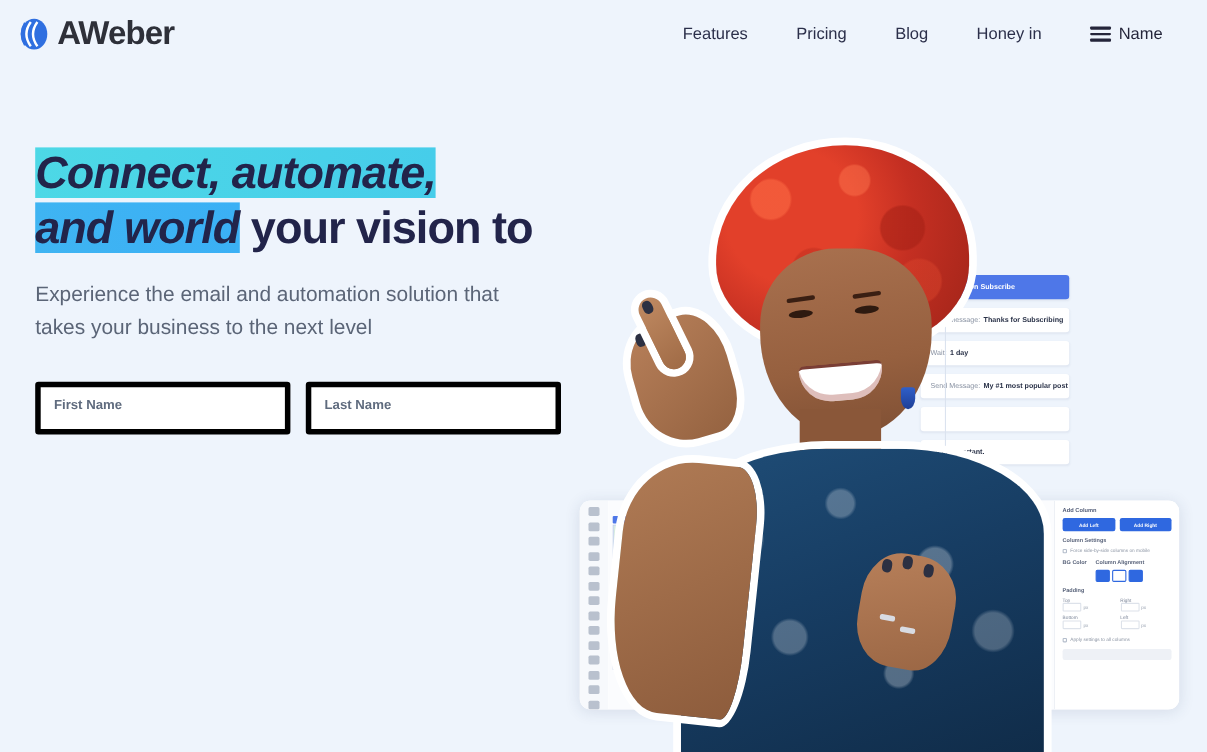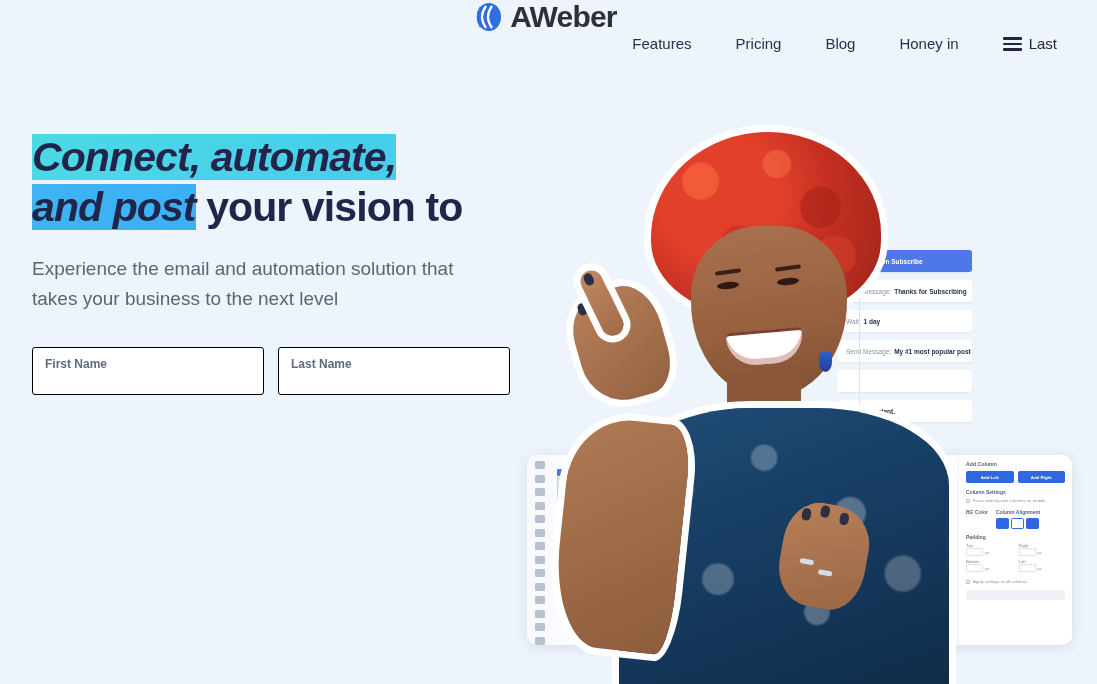--- a/index.html
+++ b/index.html
@@ -7,21 +7,21 @@
     width: 1097px; height: 684px;
     overflow: hidden;
     background: #eef4fc;
     font-family: "Liberation Sans", sans-serif;
   }
   .page { position: relative; width: 1097px; height: 684px; background: #eef4fc; overflow: hidden; }
 
   
   .header {
     position: absolute; top: 0; left: 0; width: 1075px; height: 62px;
-    display: flex; align-items: center; z-index: 40; flex-direction: column;
+    display: flex; align-items: center; z-index: 40;
   }
   .logo { display: flex; align-items: center; margin-left: 16px; }
   .logo-mark { width: 34px; height: 34px; position: relative; margin-right: 2px; }
   .logo-text {
     font-size: 30px; font-weight: bold; color: #2e3039; letter-spacing: -0.8px;
   }
   .nav { margin-left: auto; display: flex; align-items: center; }
   .nav-link {
     font-size: 15px; color: #2b2f4a; text-decoration: none;
     padding: 0 22px; white-space: nowrap; text-align: right;
@@ -49,21 +49,21 @@
   .hl-1 { background: linear-gradient(to right, #4dd8e6, #46cdea); box-shadow: 0 0 0 0 transparent; }
   .hl-2 { background: linear-gradient(to right, #3fb4f2, #3bb0f5); }
   .subhead {
     font-size: 19px; line-height: 30px; color: #5b6577; margin-top: 4px; width: 440px;
   }
 
   
   .form { margin-top: 33px; width: 478px; }
   .row { display: flex; gap: 14px; }
   .field {
-    background: #ffffff; border: 1px solid #000000; border-radius: 3px;
+    background: #ffffff; border: 5px solid #000000; border-radius: 3px;
     padding: 9px 12px 9px 12px; height: 48px; position: relative;
   }
   .field.half { width: 232px; }
   .field.full { width: 478px; margin-top: 12px; }
   .field-label {
     font-size: 12px; font-weight: bold; color: #5f6b7e; display: block;
   }
   .field-input {
     border: none; outline: none; width: 100%; font-size: 13px;
     background: transparent; color: #22244a; margin-top: 3px;
@@ -297,29 +297,29 @@
       <a class="nav-link" href="#">Features</a>
       <a class="nav-link" href="#">Pricing</a>
       <a class="nav-link" href="#">Blog</a>
       <a class="nav-link" href="#">Honey in</a>
       <button class="menu-btn">
         <span class="burger">
             <span></span>
             <span></span>
             <span></span>
           </span>
-        <span class="menu-label">Last</span>
+        <span class="menu-label">Name</span>
       </button>
     </div>
   </div>
 
   <div class="content">
     <h1 class="headline">
       <span class="hl hl-1">Connect, automate,</span><br>
-      <span class="hl hl-2">and post</span><span> your vision to</span><br>
+      <span class="hl hl-2">and world</span><span> your vision to</span><br>
     </h1>
     <p class="subhead">Experience the email and automation solution that takes your business to the next level</p>
 
     <div class="form">
       <div class="row">
         <label class="field half">
           <span class="field-label">First Name</span>
           <input class="field-input" type="text" value="" style="">
         </label>
         <label class="field half">

